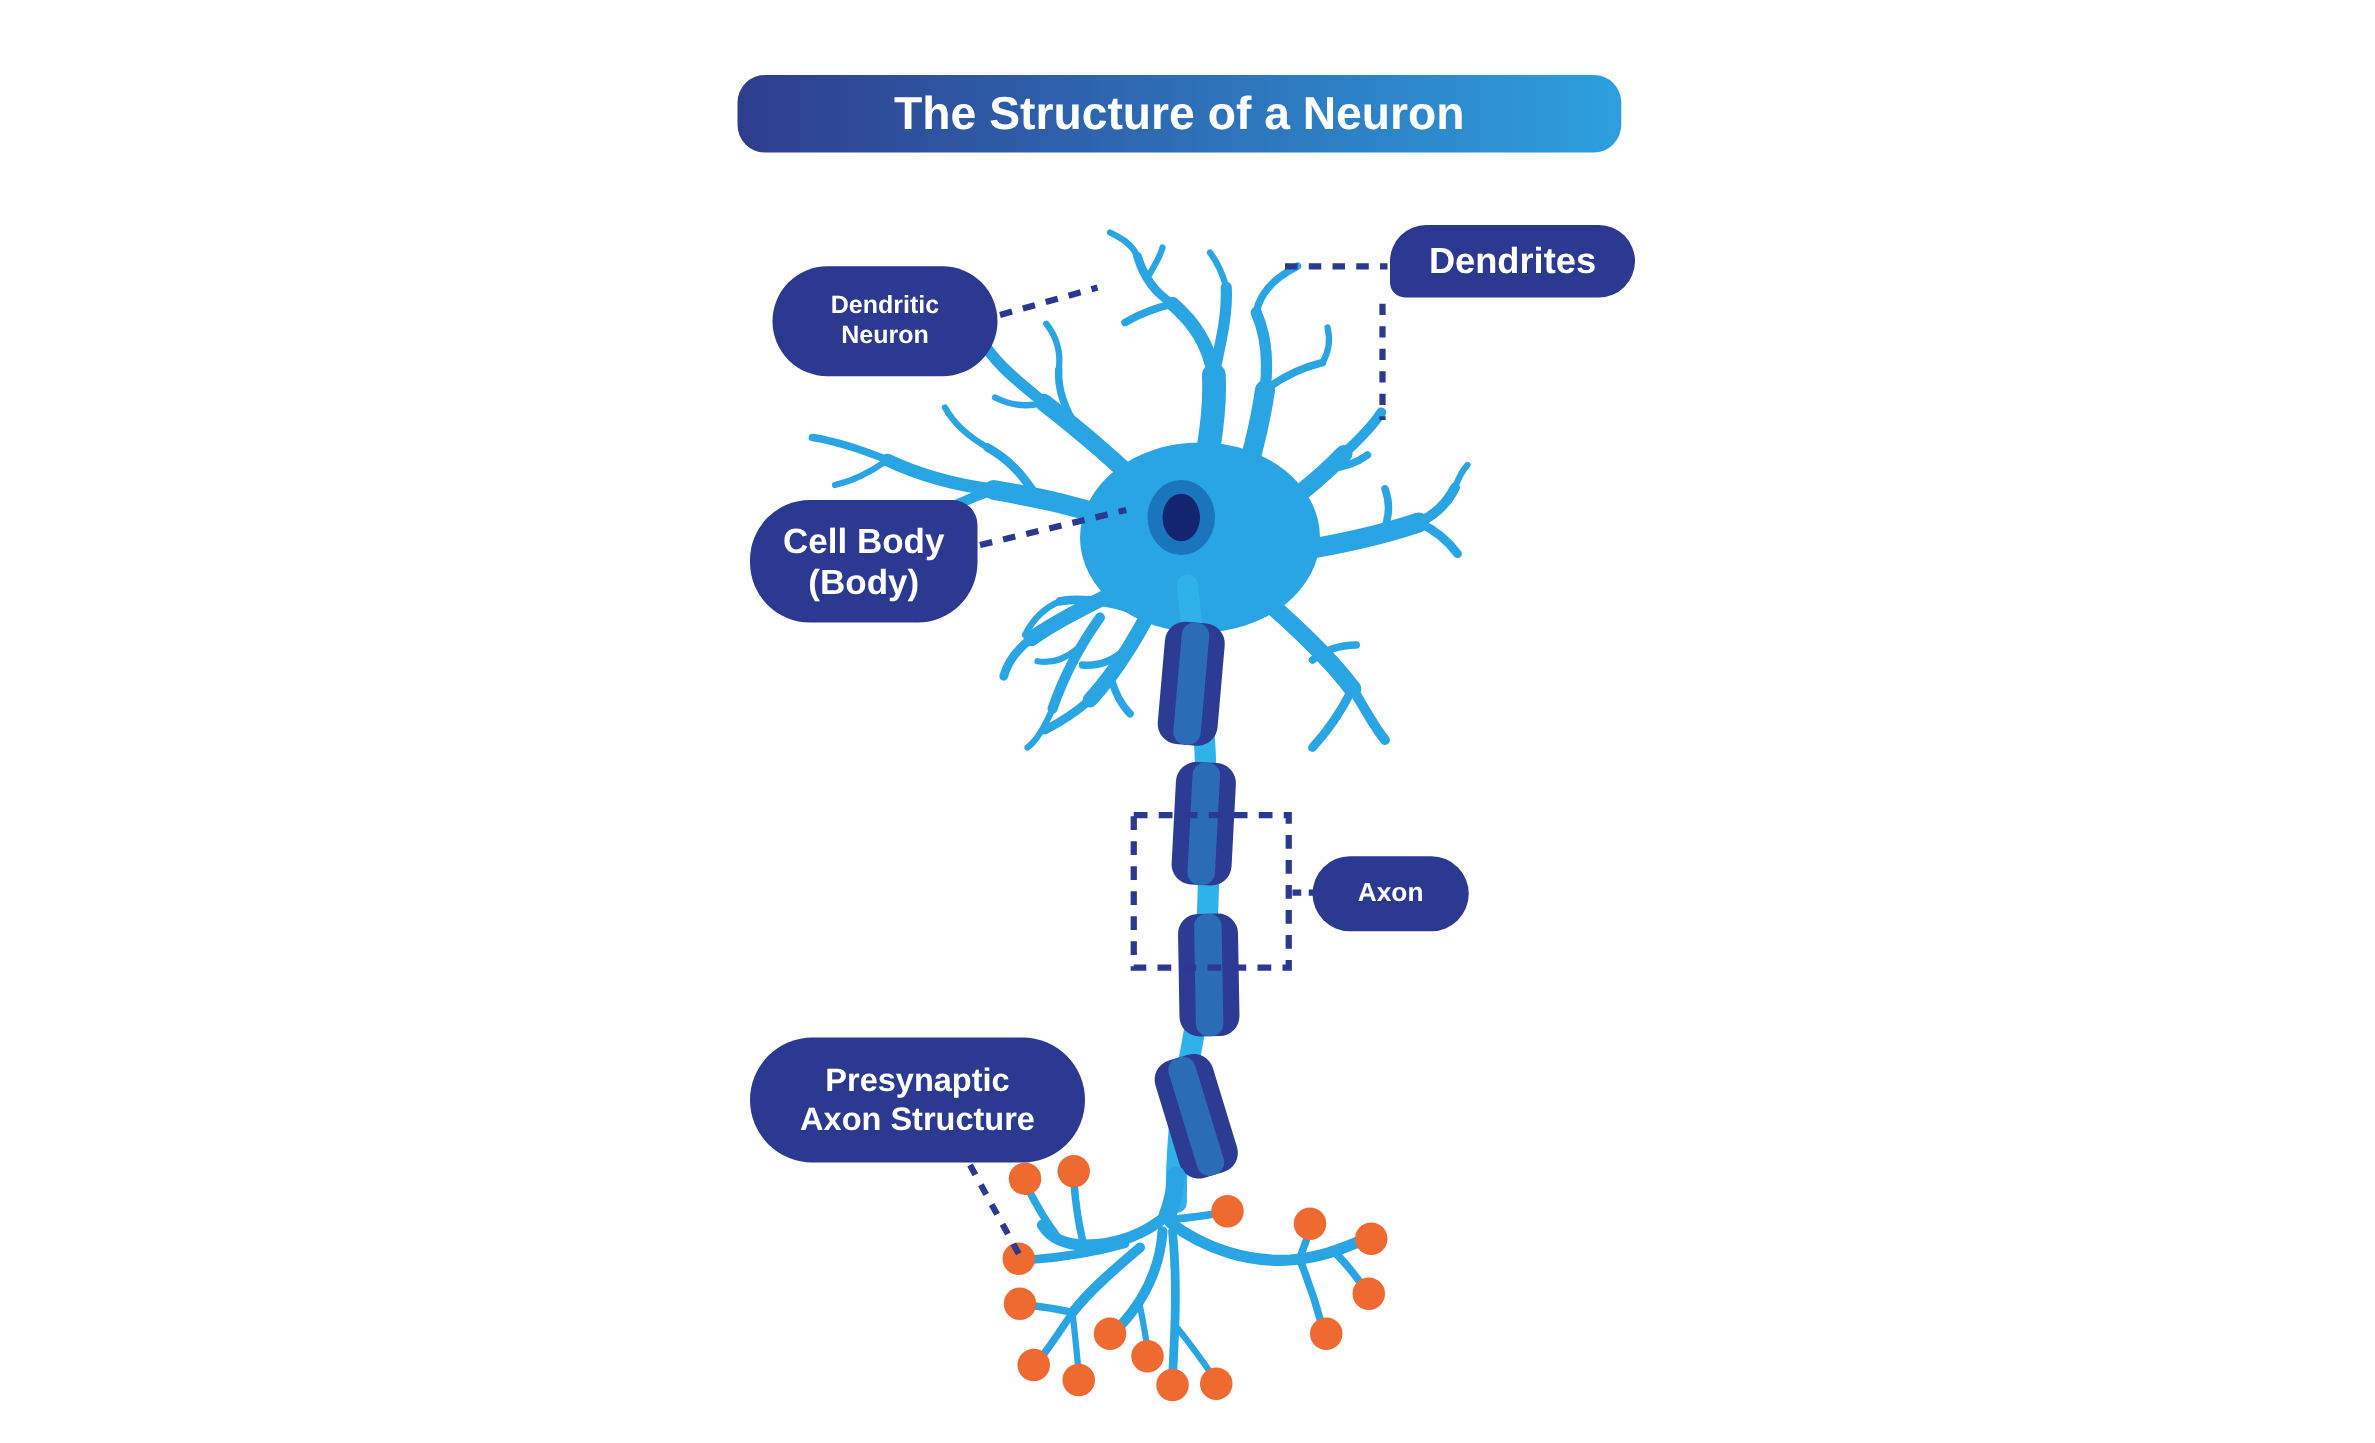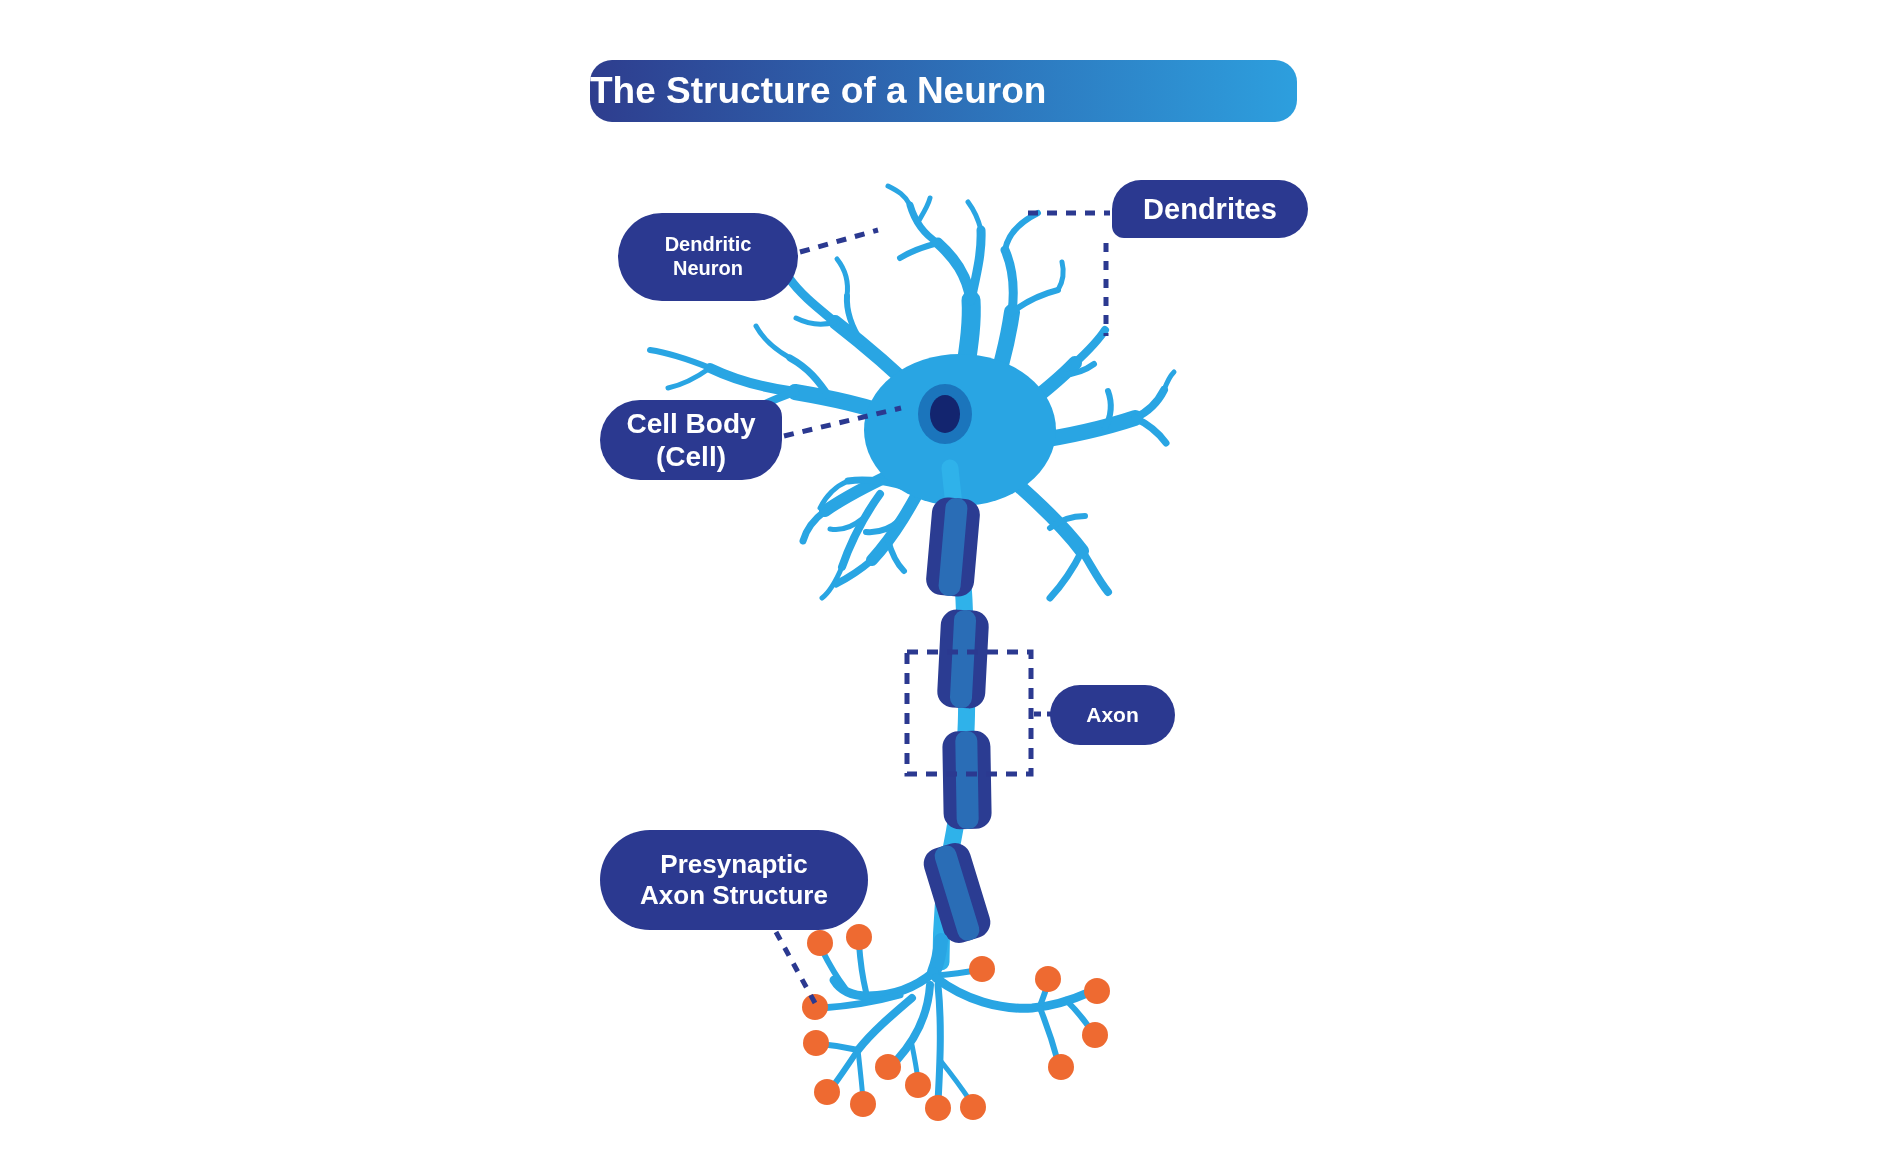--- a/index.html
+++ b/index.html
@@ -14,25 +14,25 @@
   .pill{
     position:absolute;display:flex;flex-direction:column;align-items:center;justify-content:center;
     background:var(--label-navy);color:var(--text-white);font-weight:bold;text-align:center;
     line-height:1.18;box-sizing:border-box;
   }
   .pill span{display:block;}
   #title-banner{
     position:absolute;left:590px;top:60px;width:707px;height:62px;border-radius:22px;
     background:linear-gradient(90deg,var(--title-gradient-left),var(--title-gradient-right));
     color:var(--text-white);font-weight:bold;font-size:37px;
-    display:flex;align-items:center;
+    display:flex;align-items:center;justify-content:center;
   }
   #pill-dendritic-spines{left:618px;top:213px;width:180px;height:88px;border-radius:44px;font-size:20px;}
   #pill-dendrites{left:1112px;top:180px;width:196px;height:58px;border-radius:29px 29px 29px 12px;font-size:29px;align-items:center;}
-  #pill-cell-body{left:600px;top:400px;width:182px;height:80px;border-radius:48px 20px 48px 48px;font-size:28px;text-align:center;}
+  #pill-cell-body{left:600px;top:400px;width:182px;height:98px;border-radius:48px 20px 48px 48px;font-size:28px;text-align:center;}
   #pill-axon{left:1050px;top:685px;width:125px;height:60px;border-radius:30px;font-size:21px;}
   #pill-presynaptic{left:600px;top:830px;width:268px;height:100px;border-radius:50px;font-size:26px;}
 </style>
 </head>
 <body>
 
 <div class="canvas">
 
   <svg width="1900" height="1154" viewBox="0 0 1900 1154">
 
@@ -176,21 +176,21 @@
     <span>Dendritic</span>
     <span>Neuron</span>
   </div>
 
   <div class="pill" id="pill-dendrites">
     <span>Dendrites</span>
   </div>
 
   <div class="pill" id="pill-cell-body">
     <span>Cell Body</span>
-    <span>(Cell)</span>
+    <span>(Body)</span>
   </div>
 
   <div class="pill" id="pill-axon">
     <span>Axon</span>
   </div>
 
   <div class="pill" id="pill-presynaptic">
     <span>Presynaptic</span>
     <span>Axon Structure</span>
   </div>

